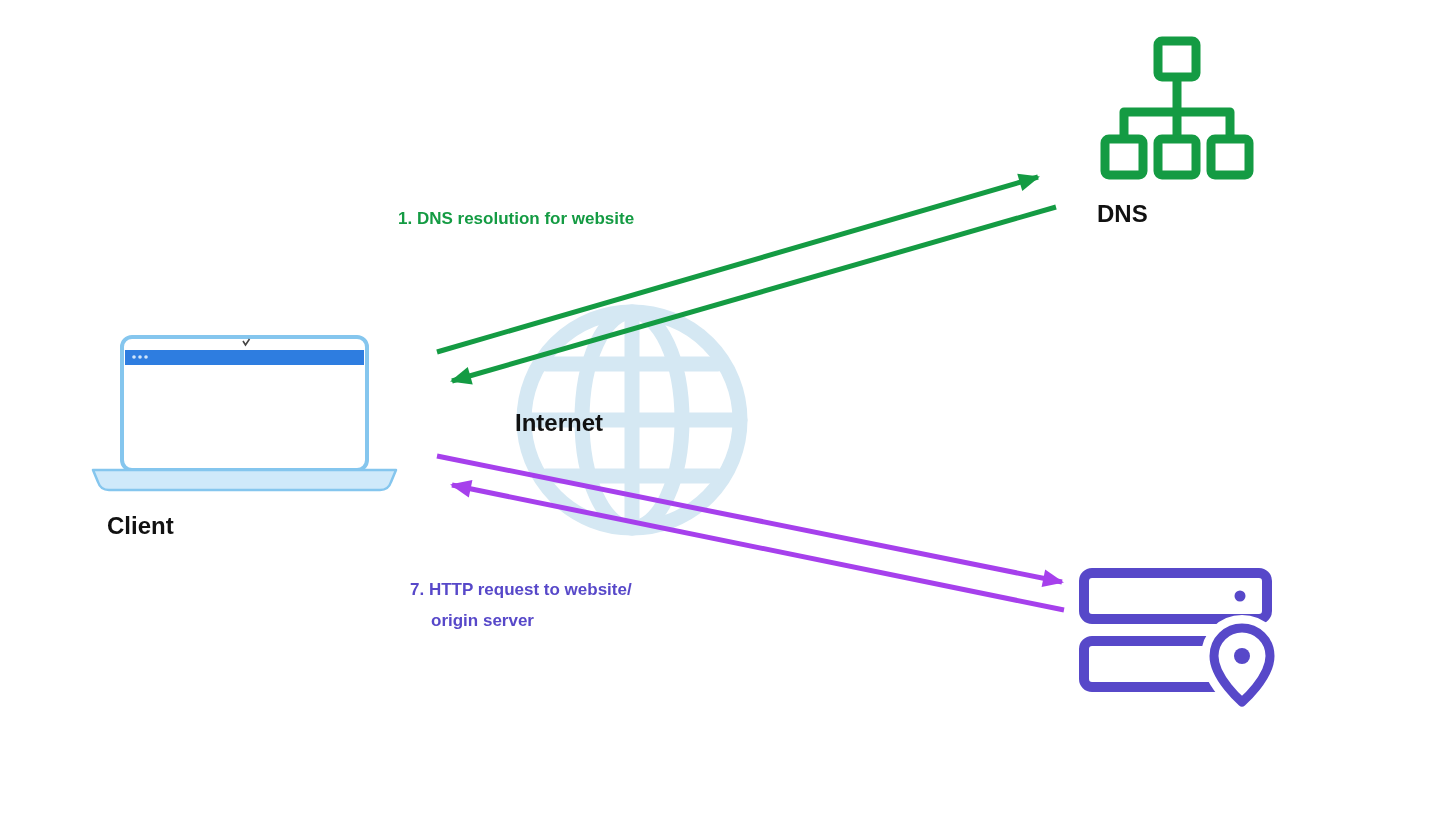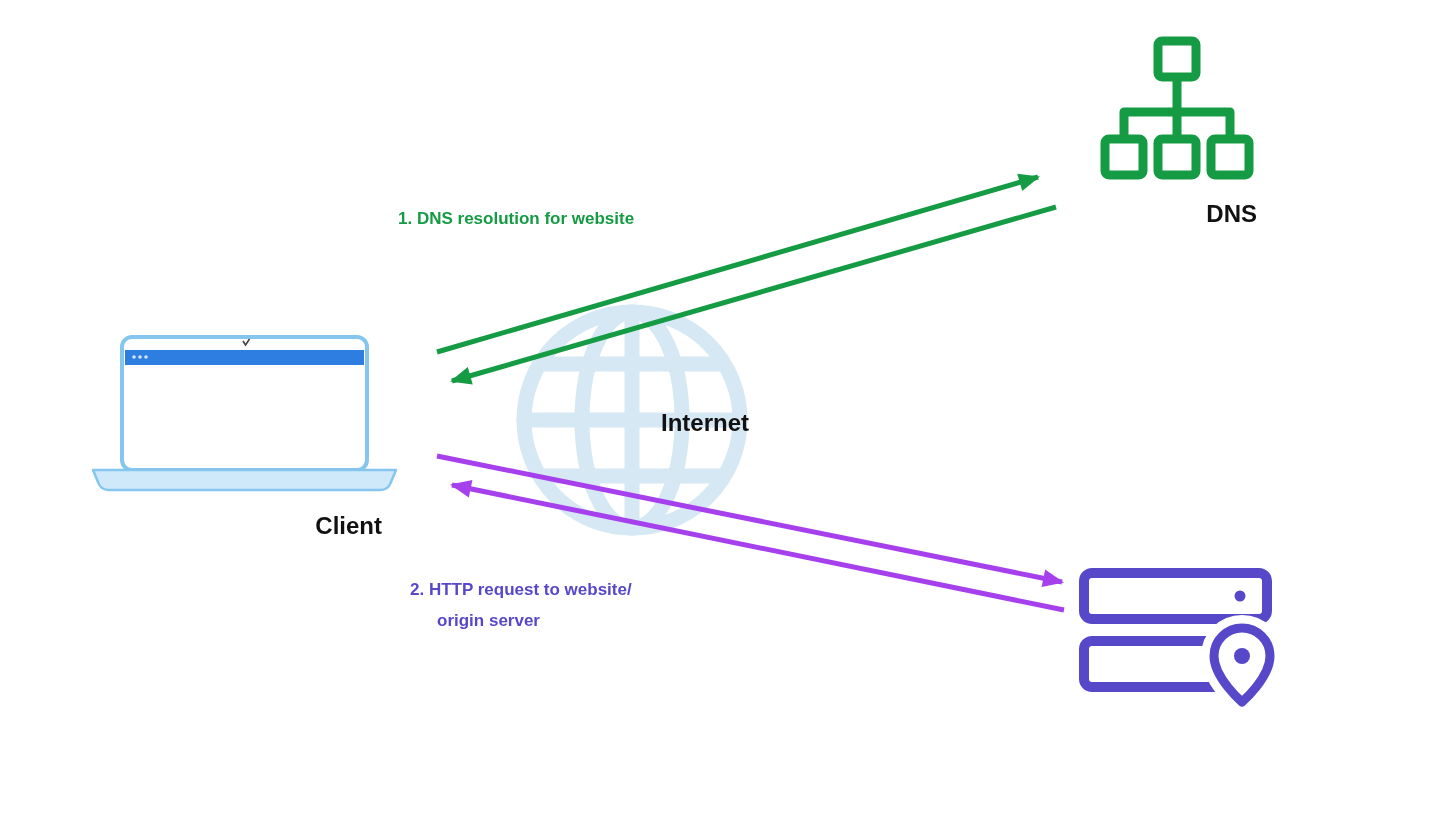--- a/index.html
+++ b/index.html
@@ -16,36 +16,36 @@
     inset: 0;
     width: 1433px;
     height: 813px;
     z-index: 1;
   }
   .label {
     position: absolute;
     z-index: 2;
     font-weight: 700;
     color: #111111;
-    text-align: right;
+    text-align: left;
   }
   .node-label { font-size: 24px; }
   .flow-label {
     font-size: 17px;
     text-align: left;
     line-height: 31px;
     white-space: nowrap;
   }
   #client-label   { left: 107px; top: 512px; width: 275px; }
   #internet-label { left: 515px; top: 409px; width: 234px; }
   #dns-label      { left: 1097px; top: 200px; width: 160px; }
   #origin-label   { left: 1057px; top: 728px; width: 240px; }
   #dns-flow-label  { left: 398px; top: 203px; color: #149b43; }
   #http-flow-label { left: 410px; top: 574px; color: #5748c9; }
-  #http-flow-line2 { display: block; margin-left: 27px; }
+  #http-flow-line2 { display: block; margin-left: 21px; }
 </style>
 </head>
 <body>
 
 <div id="canvas">
 
   <svg id="diagram-svg" viewBox="0 0 1433 813" xmlns="http://www.w3.org/2000/svg">
     <defs>
       <marker id="ah-green" markerUnits="userSpaceOnUse" markerWidth="28" markerHeight="26" refX="21" refY="12" orient="auto">
         <path d="M2 3 L23 12 L2 21 Z" fill="#149b43"></path>
@@ -108,17 +108,17 @@
   <div class="label node-label" id="internet-label">Internet</div>
 
   <div class="label node-label" id="client-label">Client</div>
 
   <div class="label node-label" id="dns-label">DNS</div>
 
 
   <div class="label flow-label" id="dns-flow-label">1. DNS resolution for website</div>
 
   <div class="label flow-label" id="http-flow-label">
-    <span id="http-flow-line1">2. HTTP request to website/</span>
+    <span id="http-flow-line1">7. HTTP request to website/</span>
     <span id="http-flow-line2">origin server</span>
   </div>
 
 </div>
 
 </body></html>

